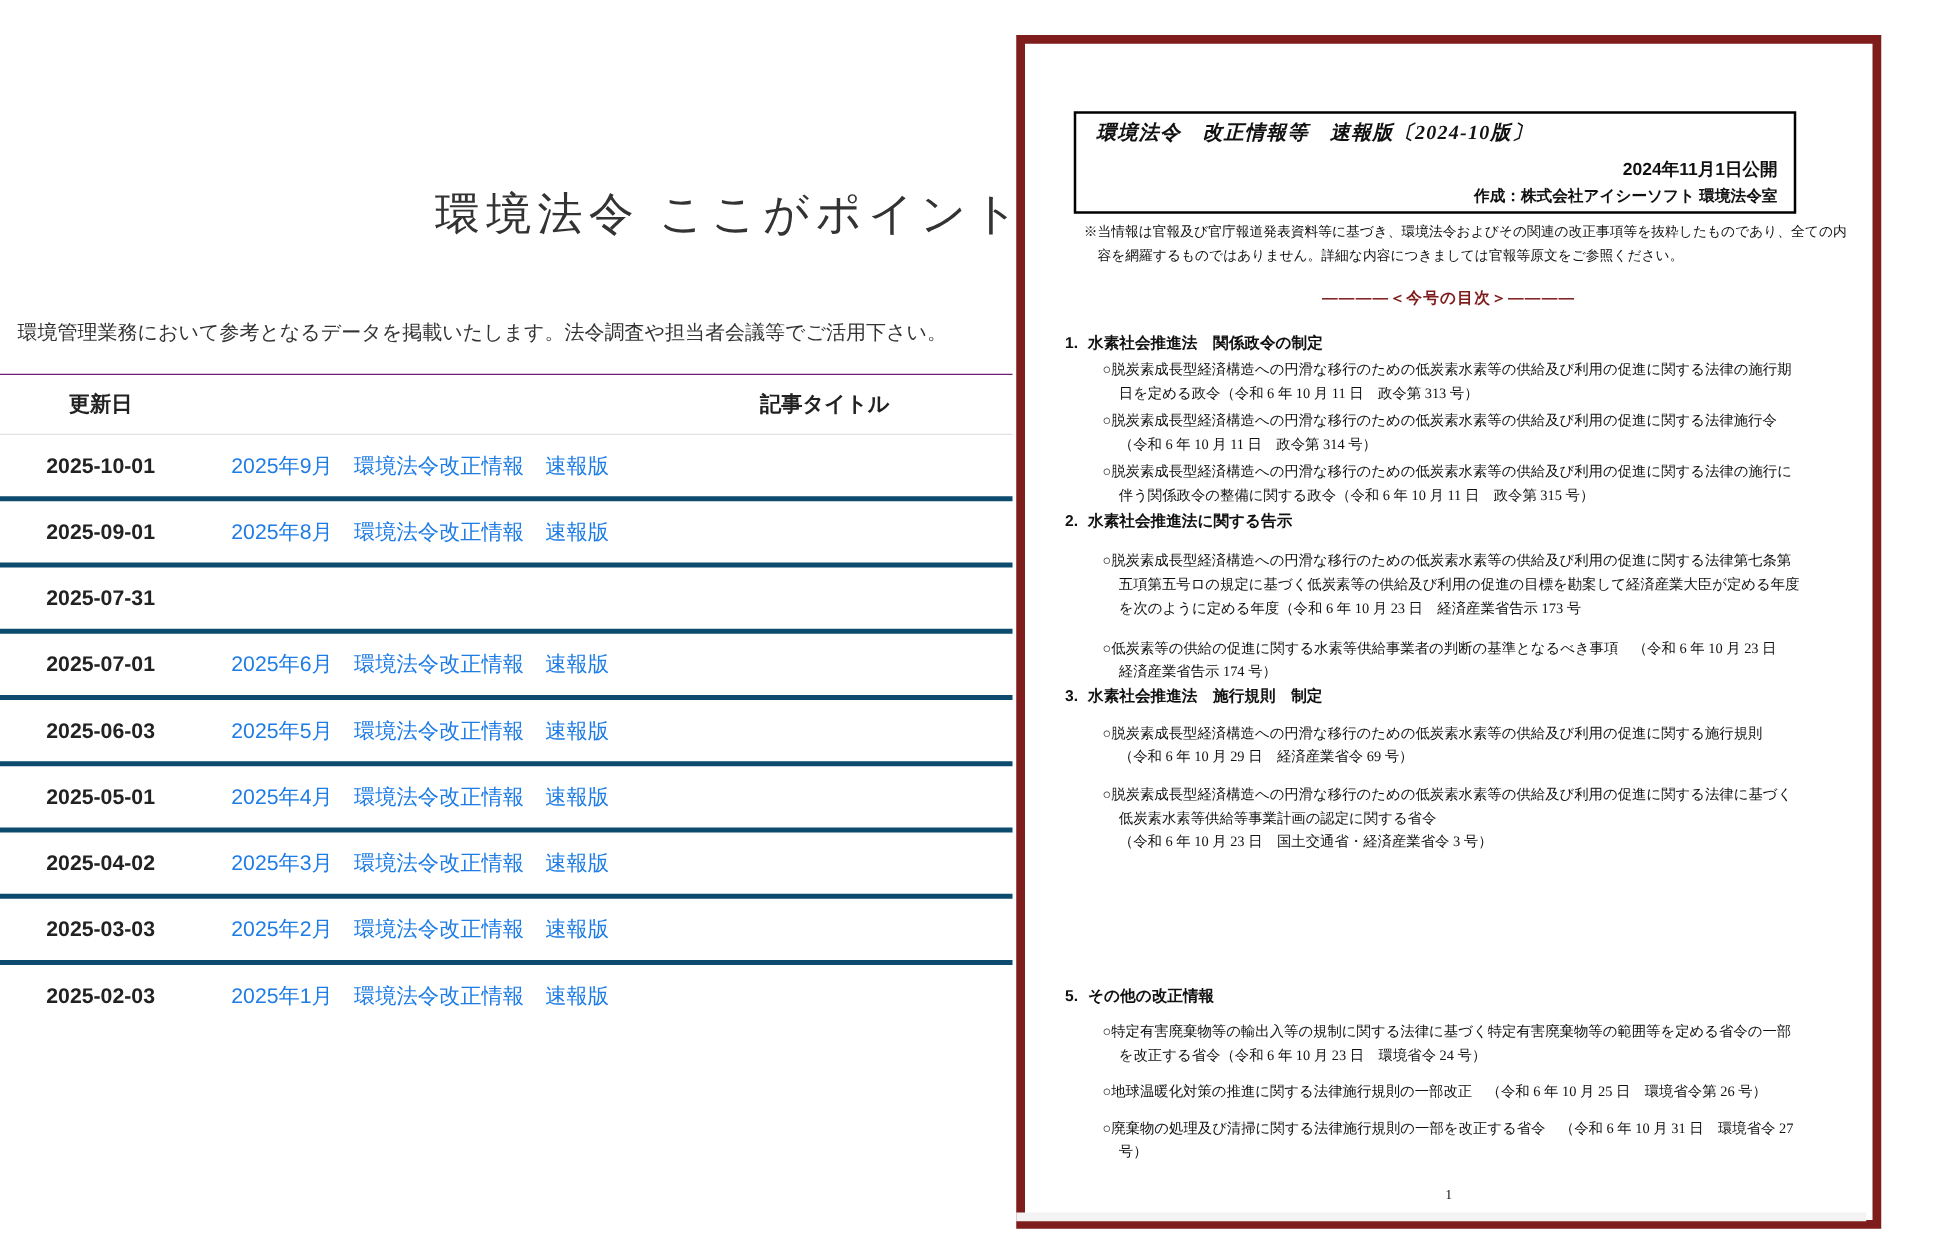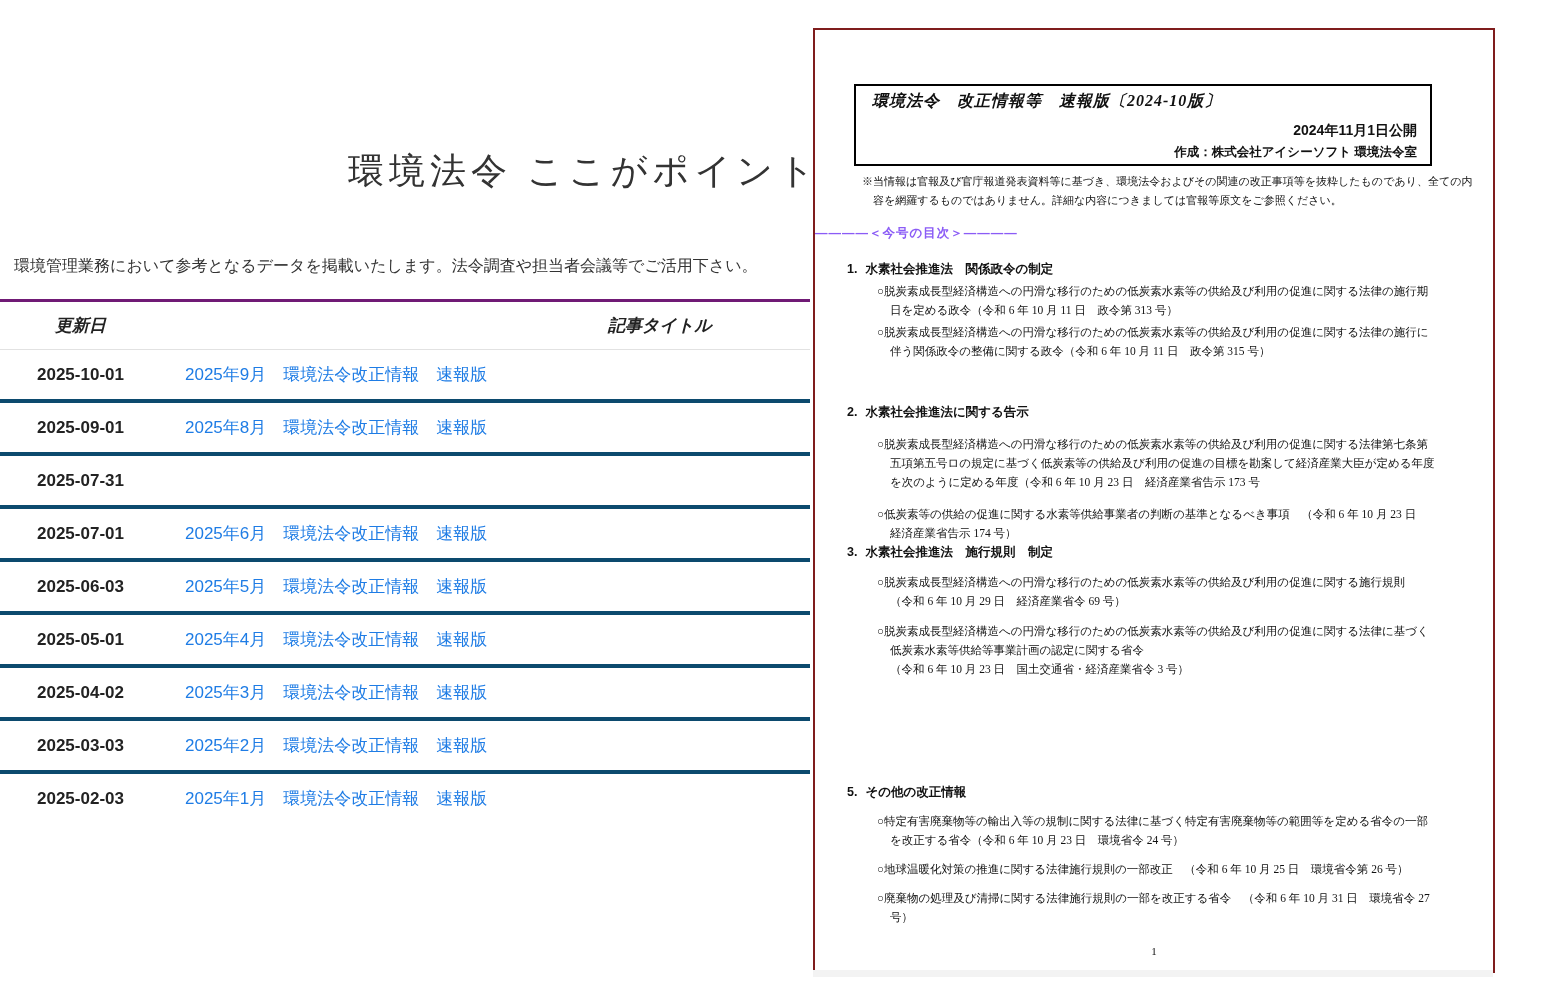--- a/index.html
+++ b/index.html
@@ -19,39 +19,39 @@
     font-size:36px;font-weight:400;letter-spacing:5px;
     color:#333;white-space:nowrap;
   }
   .site-desc{
     position:absolute;left:14px;top:240px;
     font-size:16px;color:#333;white-space:nowrap;
   }
   .news-table{position:absolute;left:0;top:299px;width:810px;}
   .news-header{
     height:47px;display:flex;align-items:center;position:relative;
-    border-top:3px solid #701a75;border-bottom:1px solid #e2e2e2;font-style:italic;
+    border-top:1px solid #701a75;border-bottom:1px solid #e2e2e2;
   }
   .news-header .col-date{padding-left:55px;font-size:17px;font-weight:bold;color:#222;}
   .news-header .col-title{position:absolute;left:608px;font-size:17px;font-weight:bold;color:#222;}
   .news-row{
     height:49px;display:flex;align-items:center;
     border-bottom:4px solid #0c4a6e;position:relative;
   }
   .news-row:last-child{border-bottom:none;}
   .news-date{position:absolute;left:37px;font-size:17px;font-weight:bold;color:#222;white-space:nowrap;}
   .news-link{
     position:absolute;left:185px;font-size:17px;color:#1e7ce5;
     text-decoration:none;cursor:pointer;white-space:nowrap;
   }
 
   
   .doc-panel{
     position:absolute;left:813px;top:28px;width:678px;height:941px;
-    background:#fff;border:2px solid #7f1d1d;overflow:hidden;
+    background:#fff;border:7px solid #7f1d1d;overflow:hidden;
   }
   .doc-scrollstrip{
     position:absolute;left:813px;top:970px;width:680px;height:7px;
     background:#f3f3f3;
   }
   .doc-titlebox{
     position:absolute;left:39px;top:54px;width:578px;height:82px;
     border:2px solid #000;background:#fff;box-sizing:border-box;
   }
   .doc-title{
@@ -68,22 +68,22 @@
     position:absolute;right:13px;top:58px;
     font-size:12.5px;font-weight:bold;color:#111;white-space:nowrap;
   }
   .doc-disclaimer{
     position:absolute;left:47px;top:142px;
     font-family:"Liberation Serif",serif;
     font-size:11px;line-height:19px;color:#111;
     white-space:pre;padding-left:11px;text-indent:-11px;
   }
   .doc-toc-heading{
-    position:absolute;left:0;top:195px;width:678px;
-    font-size:12.5px;font-weight:bold;color:#8b5cf6;letter-spacing:1px;
+    position:absolute;left:0;top:195px;width:678px;text-align:center;
+    font-size:12.5px;font-weight:bold;color:#7f1d1d;letter-spacing:1px;
   }
   .doc-section{position:absolute;left:32px;width:620px;}
   .doc-section-heading{
     font-size:12.5px;font-weight:bold;color:#111;
     line-height:19px;white-space:nowrap;
   }
   .sec-no{display:inline-block;margin-right:8px;}
   .doc-item{
     font-family:"Liberation Serif",serif;
     font-size:11.5px;line-height:19px;color:#111;
@@ -163,20 +163,22 @@
 
   <div class="doc-disclaimer">※当情報は官報及び官庁報道発表資料等に基づき、環境法令およびその関連の改正事項等を抜粋したものであり、全ての内
 容を網羅するものではありません。詳細な内容につきましては官報等原文をご参照ください。</div>
 
   <div class="doc-toc-heading">――――＜今号の目次＞――――</div>
 
   <div class="doc-section s1" style="top:230px">
     <div class="doc-section-heading"><span class="sec-no">1.</span><span>水素社会推進法　関係政令の制定</span></div>
     <div class="doc-item">○脱炭素成長型経済構造への円滑な移行のための低炭素水素等の供給及び利用の促進に関する法律の施行期
 日を定める政令（令和 6 年 10 月 11 日　政令第 313 号）</div>
+    <div class="doc-item">○脱炭素成長型経済構造への円滑な移行のための低炭素水素等の供給及び利用の促進に関する法律施行令
+（令和 6 年 10 月 11 日　政令第 314 号）</div>
     <div class="doc-item">○脱炭素成長型経済構造への円滑な移行のための低炭素水素等の供給及び利用の促進に関する法律の施行に
 伴う関係政令の整備に関する政令（令和 6 年 10 月 11 日　政令第 315 号）</div>
   </div>
 
   <div class="doc-section s2" style="top:373px">
     <div class="doc-section-heading"><span class="sec-no">2.</span><span>水素社会推進法に関する告示</span></div>
     <div class="doc-item">○脱炭素成長型経済構造への円滑な移行のための低炭素水素等の供給及び利用の促進に関する法律第七条第
 五項第五号ロの規定に基づく低炭素等の供給及び利用の促進の目標を勘案して経済産業大臣が定める年度
 を次のように定める年度（令和 6 年 10 月 23 日　経済産業省告示 173 号</div>
     <div class="doc-item">○低炭素等の供給の促進に関する水素等供給事業者の判断の基準となるべき事項　（令和 6 年 10 月 23 日

